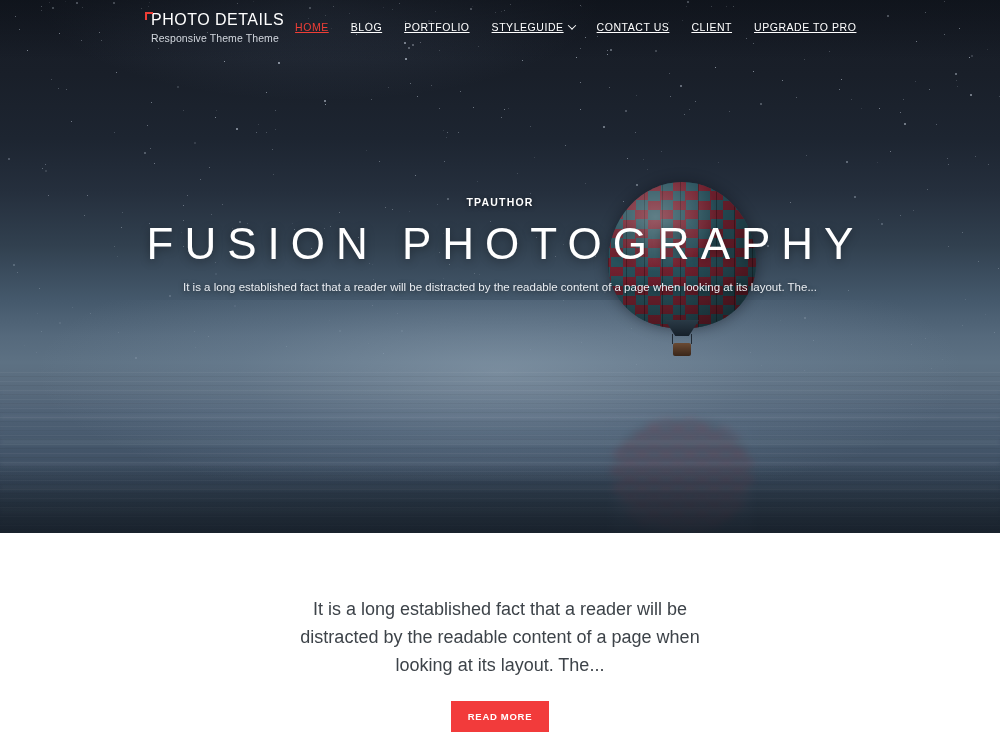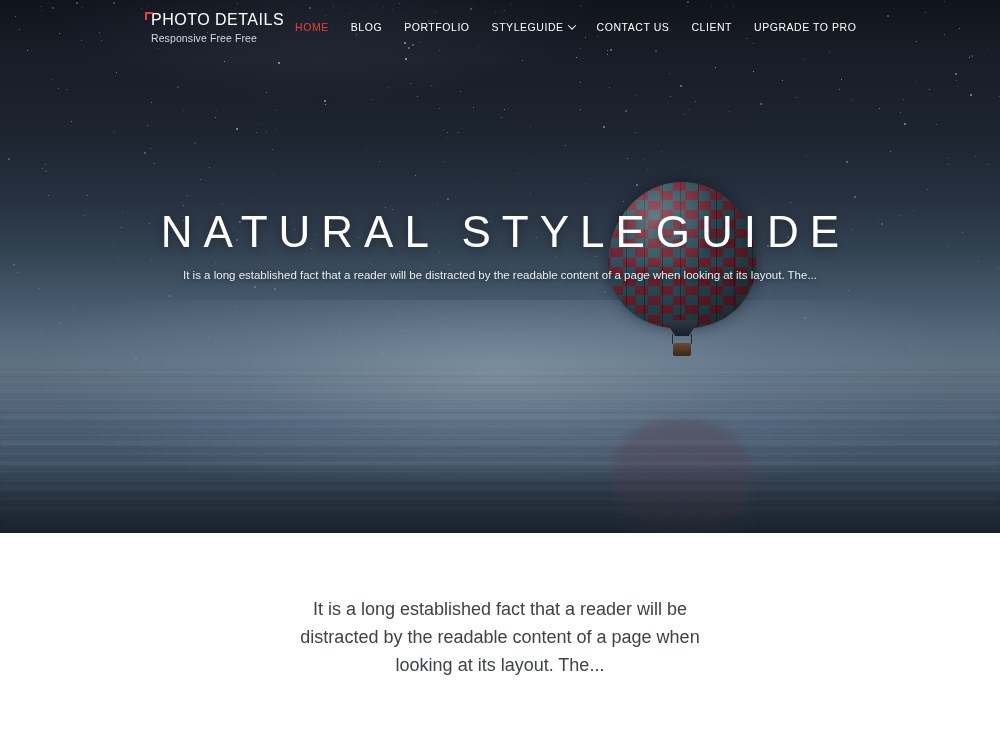--- a/index.html
+++ b/index.html
@@ -181,21 +181,21 @@
   }
   .nav {
     margin-left:auto;
     display:flex; align-items:center; gap:0;
     padding-right:0;
   }
   .nav-item {
     font-size:10.5px; letter-spacing:.55px; color:#ffffff;
     text-transform:uppercase; padding:0 11px;
     white-space:nowrap; cursor:pointer;
-    display:flex; align-items:center; gap:5px;
+    display:flex; align-items:center; gap:5px;text-decoration:underline;
   }
   .nav-item.active { color:#ef3e36; }
   .chev {
     display:inline-block; width:6px; height:6px;
     border-right:1.3px solid #ffffff; border-bottom:1.3px solid #ffffff;
     transform:rotate(45deg) translate(-1px,-1px);
   }
 
   
   .hero-content {
@@ -618,21 +618,21 @@
       <div class="water-band" style="top: 510px; height: 2px; background: rgba(226, 236, 246, 0.11);"></div>
       <div class="water-band" style="top: 521px; height: 1px; background: rgba(226, 236, 246, 0.07);"></div>
     </div>
   <div class="hero-bottom-fade"></div>
   <div class="hero-top-shade"></div>
 
   <header class="header">
     <div class="brand">
       <span class="brand-corner"></span>
       <div class="brand-title">PHOTO DETAILS</div>
-      <div class="brand-sub">Responsive Free Free</div>
+      <div class="brand-sub">Responsive Theme Theme</div>
     </div>
 
     <nav class="nav" id="nav">
         <div class="nav-item active">
           <span>HOME</span>
         </div>
         <div class="nav-item">
           <span>BLOG</span>
         </div>
         <div class="nav-item">
@@ -648,20 +648,22 @@
         <div class="nav-item">
           <span>CLIENT</span>
         </div>
         <div class="nav-item">
           <span>UPGRADE TO PRO</span>
         </div>
       </nav>
   </header>
 
   <div class="hero-content">
-    <h1 class="hero-title">NATURAL STYLEGUIDE</h1>
+    <div class="hero-eyebrow">TPAUTHOR</div>
+    <h1 class="hero-title">FUSION PHOTOGRAPHY</h1>
     <p class="hero-desc">It is a long established fact that a reader will be distracted by the readable content of a page when looking at its layout. The...</p>
   </div>
 </section>
 
 <section class="intro">
   <p class="intro-text">It is a long established fact that a reader will be distracted by the readable content of a page when looking at its layout. The...</p>
+  <button class="btn btn-intro">READ MORE</button>
 </section>
 
 </body></html>

